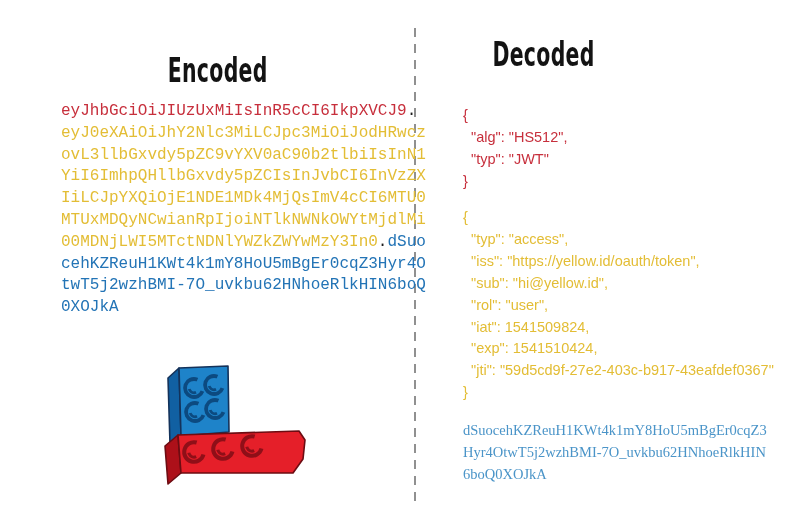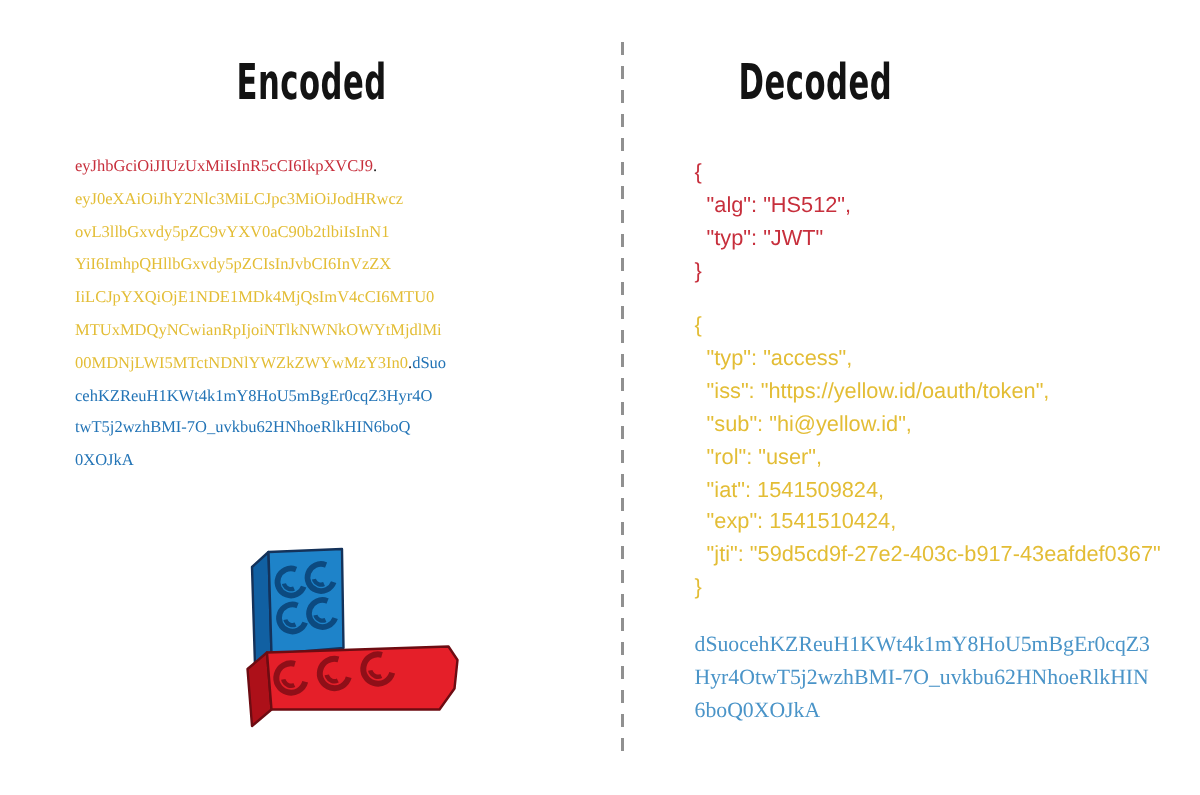--- a/index.html
+++ b/index.html
@@ -6,29 +6,29 @@
   body{
     width:800px;height:530px;position:relative;overflow:hidden;
     background:#ffffff;font-family:"Liberation Sans",sans-serif;
   }
   .title{
     position:absolute;top:37px;height:40px;line-height:36px;
     text-align:center;color:#131313;
     font-family:"DejaVu Sans",sans-serif;font-weight:bold;font-size:33px;
   }
   .title-inner{display:inline-block;transform:scaleX(.62);transform-origin:center;letter-spacing:.5px;}
-  #title-encoded{left:6px;width:404px;}
+  #title-encoded{left:16px;width:404px;margin-top:16px;}
   #title-decoded{left:415px;width:257px;}
   .divider{
     position:absolute;left:414px;top:28px;width:2px;height:478px;
     background:repeating-linear-gradient(to bottom,#909090 0 9px,transparent 9px 16px);
   }
   .encoded-text{
-    position:absolute;left:50px;top:101px;width:305px;
-    font-family:Liberation Serif, serif;font-size:11px;line-height:21.8px;
+    position:absolute;left:61px;top:101px;width:305px;
+    font-family:Liberation Mono, monospace;font-size:16px;line-height:21.8px;
     white-space:pre;
   }
   .decoded-block{
     position:absolute;left:463px;
     font-family:"Liberation Sans",sans-serif;font-size:14.5px;line-height:21.9px;
     white-space:pre-wrap;
   }
   #decoded-header{top:105px;}
   #decoded-payload{top:207px;}
   #decoded-signature{top:420px;width:320px;}

